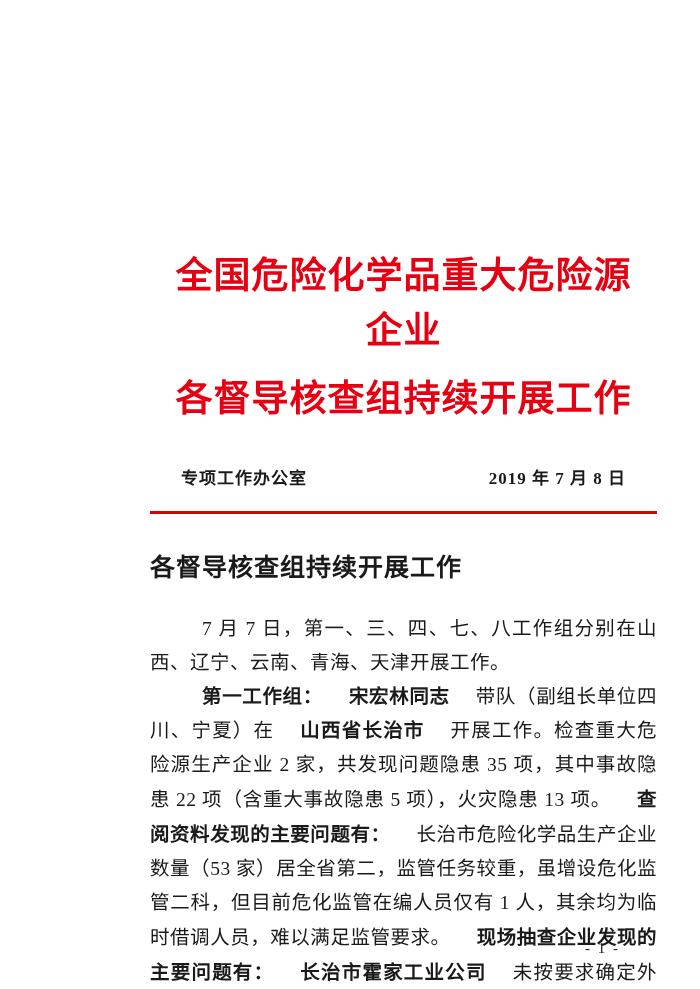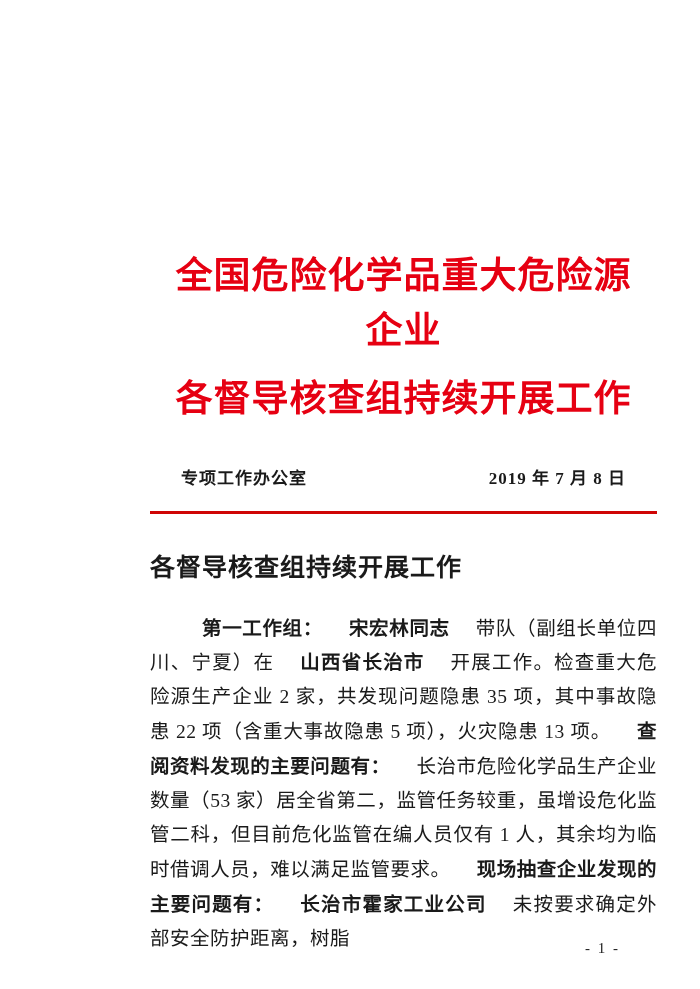--- a/index.html
+++ b/index.html
@@ -97,19 +97,20 @@
 
 
     <div class="office-row">
       <span>专项工作办公室</span>
       <span>2019 年 7 月 8 日</span>
     </div>
 
     <div class="article-heading">各督导核查组持续开展工作</div>
 
     <div class="body-text">
+        <p><span>7 月 7 日，第一、三、四、七、八工作组分别在山西、辽宁、云南、青海、天津开展工作。</span></p>
         <p><span class="r-bold">第一工作组：</span><span class="r-bold">宋宏林同志</span><span>带队（副组长单位四川、宁夏）在</span><span class="r-bold">山西省长治市</span><span>开展工作。检查重大危险源生产企业 2 家，共发现问题隐患 35 项，其中事故隐患 22 项（含重大事故隐患 5 项），火灾隐患 13 项。</span><span class="r-bold-sans">查阅资料发现的主要问题有：</span><span>长治市危险化学品生产企业数量（53 家）居全省第二，监管任务较重，虽增设危化监管二科，但目前危化监管在编人员仅有 1 人，其余均为临时借调人员，难以满足监管要求。</span><span class="r-bold-sans">现场抽查企业发现的主要问题有：</span><span class="r-bold">长治市霍家工业公司</span><span>未按要求确定外部安全防护距离，树脂</span></p>
       </div>
 
   </div>
 
   <div class="footer-page-number">- 1 -</div>
 </div>
 
 </body></html>

